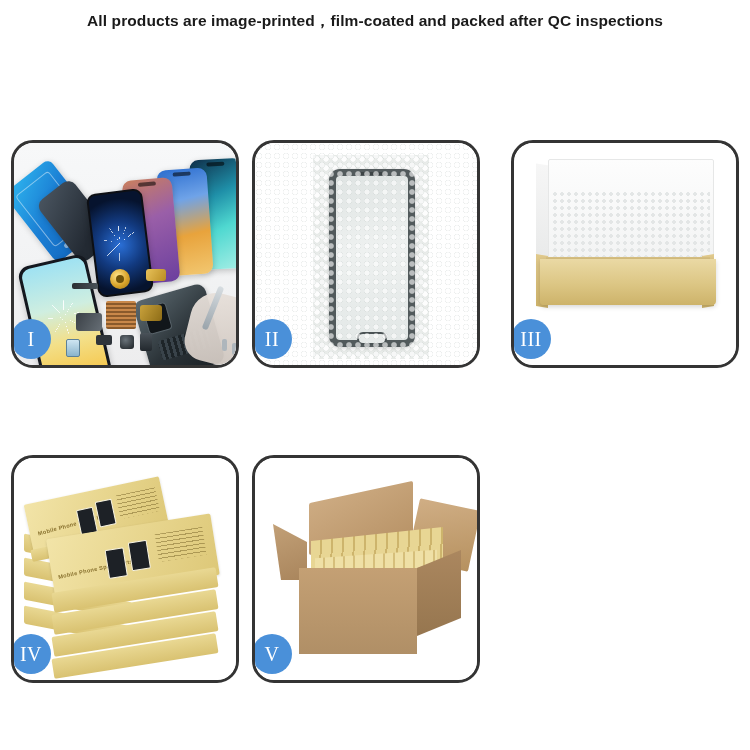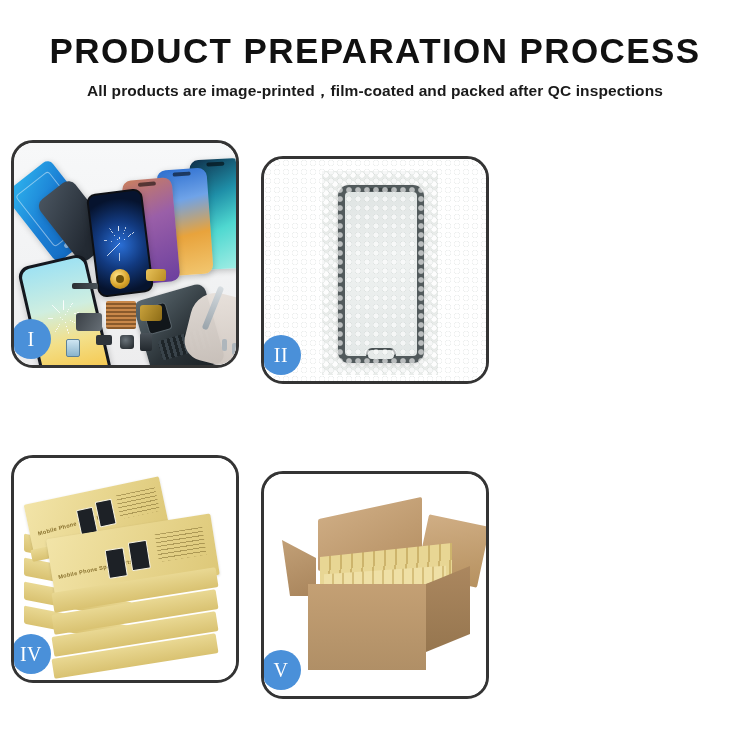--- a/index.html
+++ b/index.html
@@ -27,21 +27,21 @@
   .grid{position:absolute;left:0;top:140px;width:750px;}
   .row{position:relative;height:228px;}
   .row.row2{margin-top:87px;}
 
   .panel{
     position:absolute;top:0;width:228px;height:228px;
     border:3px solid #343434;border-radius:22px;
     background:#ffffff;box-sizing:border-box;overflow:hidden;
   }
   .panel.c1{left:11px;}
-  .panel.c2{left:261px;margin-top:16px;}
+  .panel.c2{left:252px;}
   .panel.c3{left:511px;}
 
   .canvas{position:absolute;inset:0;overflow:hidden;border-radius:19px;}
 
   .badge{
     position:absolute;left:-3px;bottom:6px;
     width:40px;height:40px;border-radius:50%;
     background:#4a90d9;color:#ffffff;
     font-family:"Liberation Serif","DejaVu Serif",serif;
     font-size:20px;line-height:40px;text-align:center;
@@ -261,21 +261,20 @@
   .sc-shadow{position:absolute;left:14px;top:26px;width:80px;height:46px;
     background:linear-gradient(160deg,rgba(230,236,240,.9),rgba(246,249,250,.2));
     clip-path:polygon(0 30px,66px 0,80px 8px,14px 46px);}
 </style>
 </head>
 <body>
 
 <div class="page">
 
   <div class="header">
-    <h1 class="title">PRODUCT PREPARATION PROCESS</h1>
     <p class="subtitle">All products are image-printed，film-coated and packed after QC inspections</p>
   </div>
 
   <div class="grid">
 
     <div class="row row1">
 
       <div class="panel c1">
         <div class="canvas">
           <div class="p1-bg"></div>
@@ -328,20 +327,35 @@
             <div class="bubbles"></div>
           </div>
           <div class="scr-frame">
             <span class="home-btn"></span>
           </div>
           <div class="bub-ov"></div>
         </div>
         <div class="badge">II</div>
       </div>
 
+      <div class="panel c3">
+        <div class="canvas">
+          <div class="p3-bg"></div>
+          <div class="lid-l"></div>
+          <div class="lid-r"></div>
+          <div class="lid-back"></div>
+          <div class="foam"></div>
+          <div class="box-flapL"></div>
+          <div class="box-flapR"></div>
+          <div class="box-inner"></div>
+          <div class="wrapped-scr"></div>
+          <div class="box-body"></div>
+        </div>
+        <div class="badge">III</div>
+      </div>
     </div>
 
     <div class="row row2">
 
       <div class="panel c1">
         <div class="canvas">
           <div class="p4-bg"></div>
           <div class="stack">
 
             <div class="ybox yside" style="left:4px;top:68px;width:108px;height:18px;transform:skewY(11deg);"></div>

